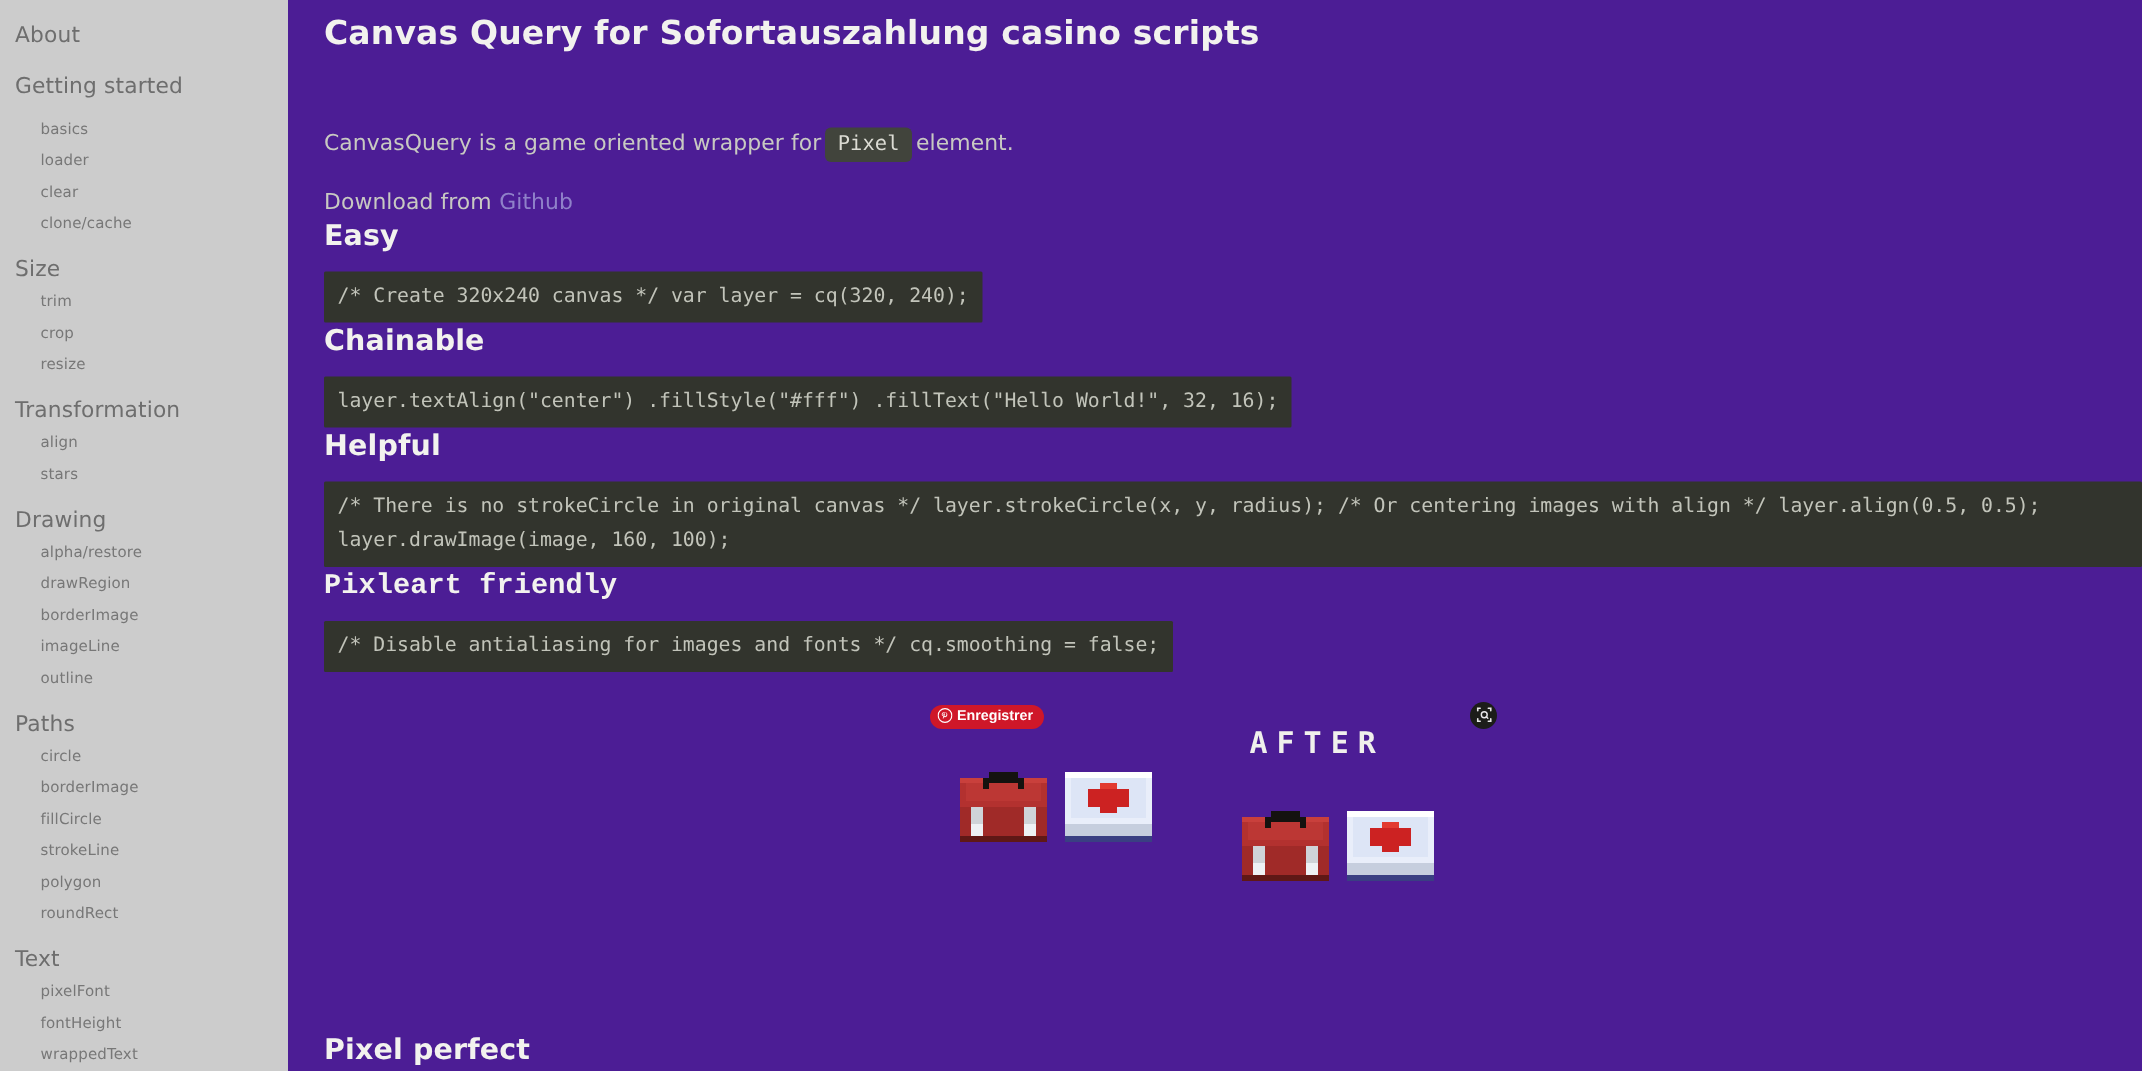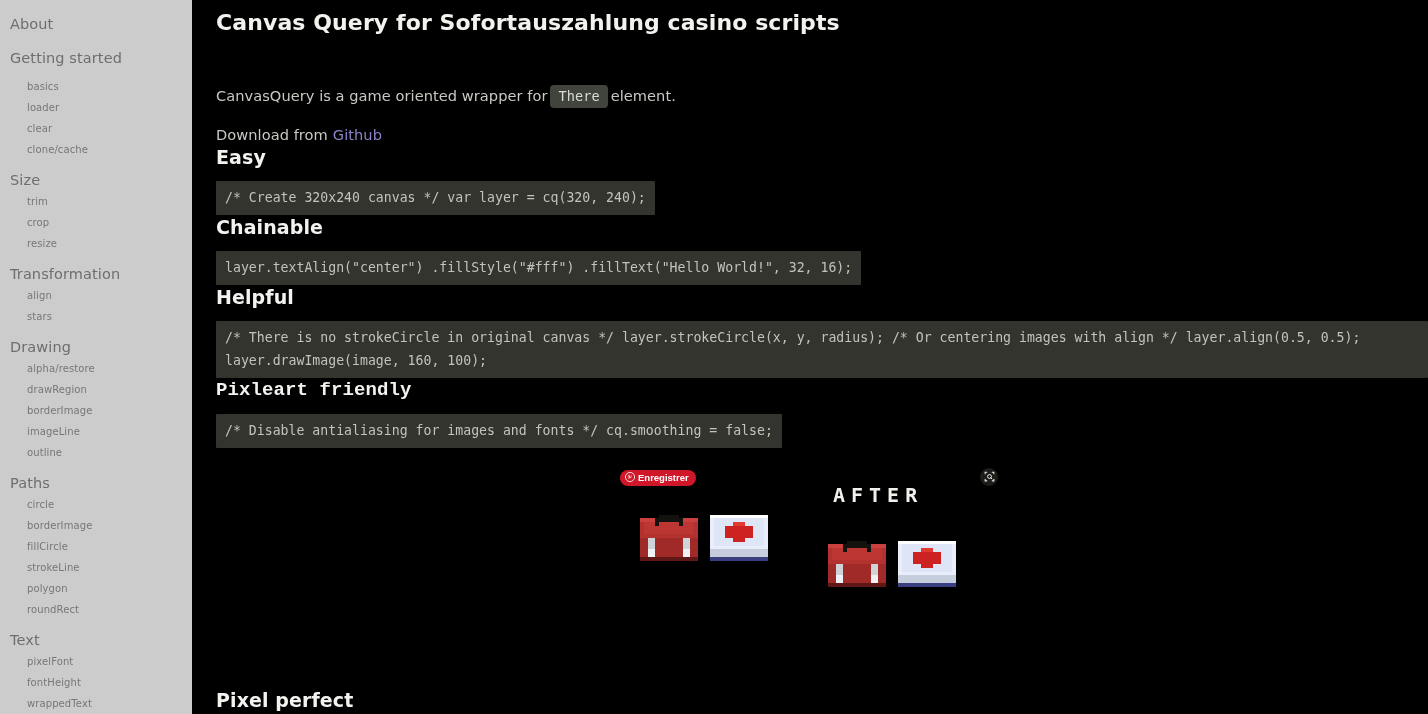--- a/index.html
+++ b/index.html
@@ -44,21 +44,21 @@
     line-height: 19px;
     letter-spacing: 0.1px;
   }
   .spacer-sm { height: 7px; }
   .spacer-xs { height: 4px; }
 
   
   #main {
     flex: 1;
     height: 714px;
-    background: #000000;
+    background: #4c1d95;
     overflow: hidden;
     position: relative;
     padding: 0 0 16px 24px;
   }
 
   .page-title {
     color: #f2f2ee;
     font-size: 22px;
     font-weight: bold;
     line-height: 28px;
@@ -248,21 +248,21 @@
     <div class="nav-sub">pixelFont</div>
     <div class="nav-sub">fontHeight</div>
     <div class="nav-sub">wrappedText</div>
 
   </nav>
 
   <main id="main">
 
     <h1 class="page-title">Canvas Query for Sofortauszahlung casino scripts</h1>
 
-    <p class="para p1"><span>CanvasQuery is a game oriented wrapper for</span><code class="inline">There</code><span>element.</span></p>
+    <p class="para p1"><span>CanvasQuery is a game oriented wrapper for</span><code class="inline">Pixel</code><span>element.</span></p>
 
     <p class="para p2"><span>Download from</span><a class="link" href="#">Github</a></p>
 
     <h2 class="sec h-easy">Easy</h2>
     <pre class="code">/* Create 320x240 canvas */ var layer = cq(320, 240);</pre>
 
     <h2 class="sec h-chain">Chainable</h2>
     <pre class="code">layer.textAlign("center") .fillStyle("#fff") .fillText("Hello World!", 32, 16);</pre>
 
     <h2 class="sec h-helpful">Helpful</h2>

